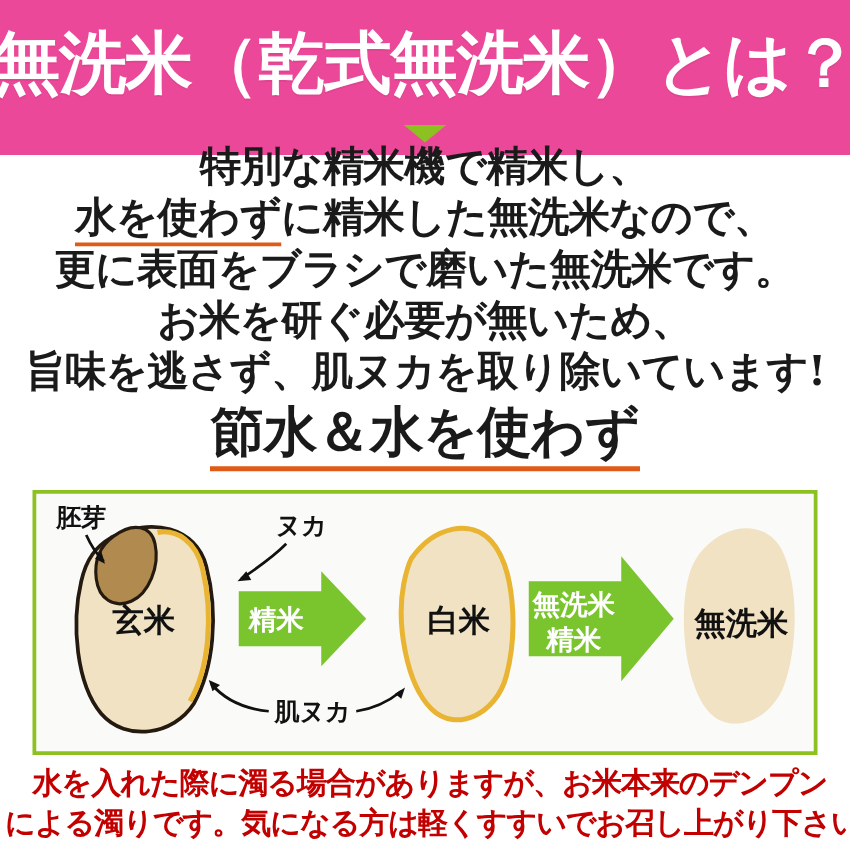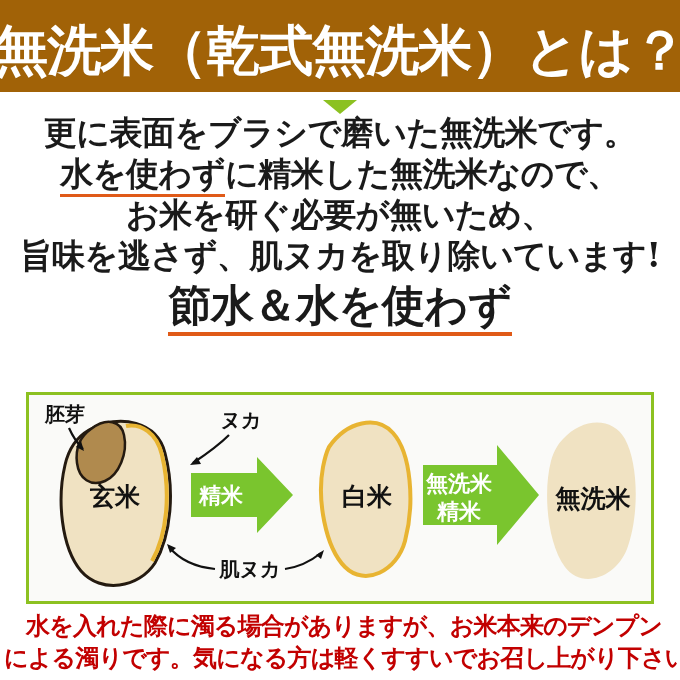--- a/index.html
+++ b/index.html
@@ -7,22 +7,22 @@
     width:680px;height:680px;
     background:#ffffff;
     font-family:"Liberation Serif","DejaVu Serif",serif;
     overflow:hidden;
     position:relative;
   }
   #page{position:relative;width:680px;height:680px;}
 
   
   .banner{
-    position:absolute;left:0;top:0;width:680px;height:92px;
-    background:#a16207;
+    position:absolute;left:0;top:0;width:680px;height:124px;
+    background:#ec4899;
   }
   .banner-title{
     position:absolute;left:0;top:0;width:680px;height:100px;
     display:flex;align-items:center;justify-content:center;
     color:#ffffff;
     font-size:54px;
     font-weight:700;
     letter-spacing:-1px;
     line-height:1;
     white-space:nowrap;
@@ -111,22 +111,23 @@
 <body>
 
 <div id="page">
 
   <div class="banner">
     <div class="banner-title">無洗米（乾式無洗米）とは？</div>
   </div>
   <div class="banner-notch"></div>
 
   <div class="copy">
+    <div class="copy-line">特別な精米機で精米し、</div>
+    <div class="copy-line"><span class="u-orange">水を使わず</span><span>に精米した無洗米なので、</span></div>
     <div class="copy-line">更に表面をブラシで磨いた無洗米です。</div>
-    <div class="copy-line"><span class="u-orange">水を使わず</span><span>に精米した無洗米なので、</span></div>
     <div class="copy-line">お米を研ぐ必要が無いため、</div>
     <div class="copy-line">旨味を逃さず、肌ヌカを取り除いています!</div>
     <div><span class="copy-emph">節水＆水を使わず</span></div>
   </div>
 
   <div class="diagram">
     <svg width="622" height="206" viewBox="0 0 622 206" xmlns="http://www.w3.org/2000/svg">
 
       <g>
 

